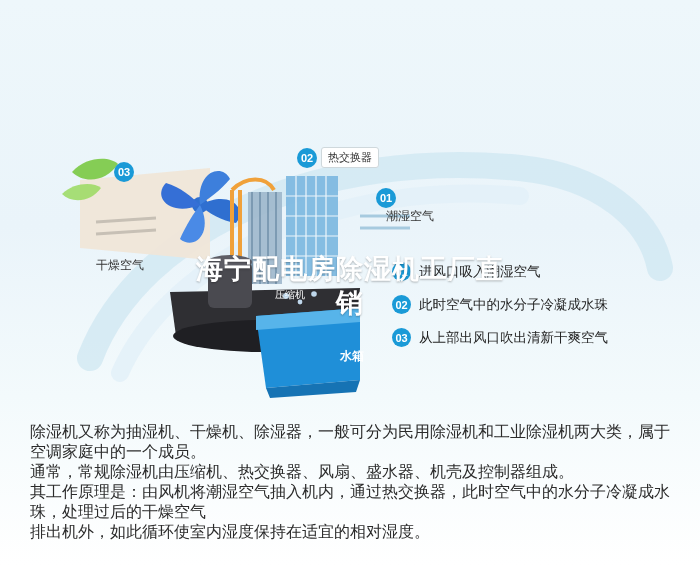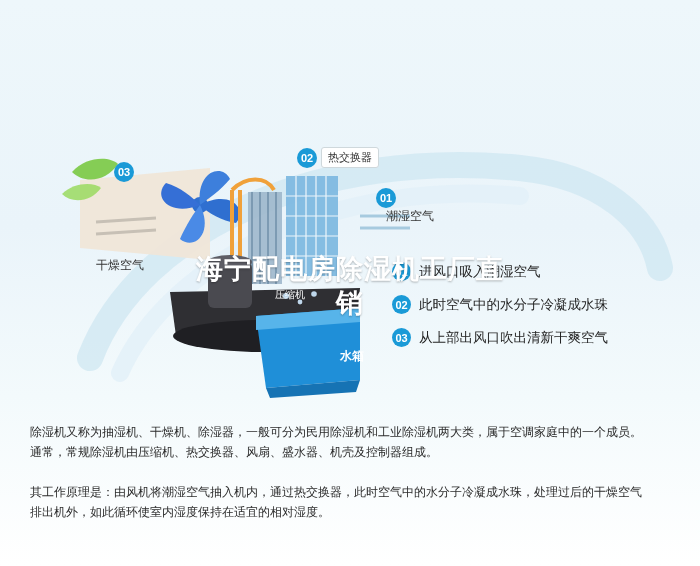--- a/index.html
+++ b/index.html
@@ -73,21 +73,21 @@
     display:flex;align-items:center;justify-content:center;margin-right:8px;
     font-family:"Liberation Sans",sans-serif;
   }
   .step .txt{
     font-size:13.5px;color:#1f1f1f;line-height:19px;white-space:nowrap;
     font-family:"DejaVu Sans","Liberation Sans",sans-serif;
   }
   
   .para{
     position:absolute;left:30px;width:640px;
-    font-size:12px;line-height:20px;color:#2b2b2b;
+    font-size:16px;line-height:20px;color:#2b2b2b;
     font-family:"DejaVu Sans","Liberation Sans",sans-serif;
   }
   .p1{top:422px;}
   .p2{top:482px;}
   
   .watermark{
     position:absolute;left:0;right:0;top:252px;
     text-align:center;
     font-size:27px;font-weight:bold;color:#ffffff;
     line-height:34px;

